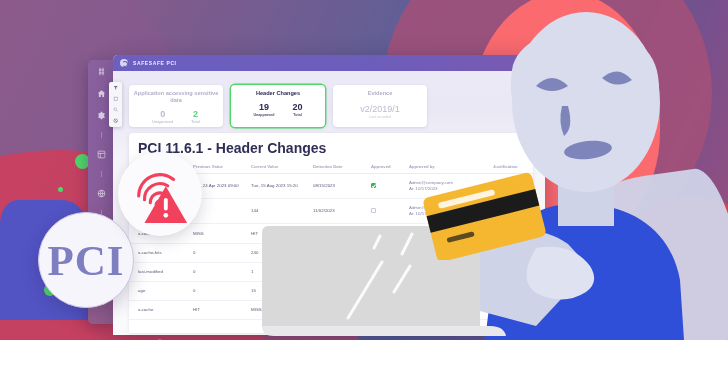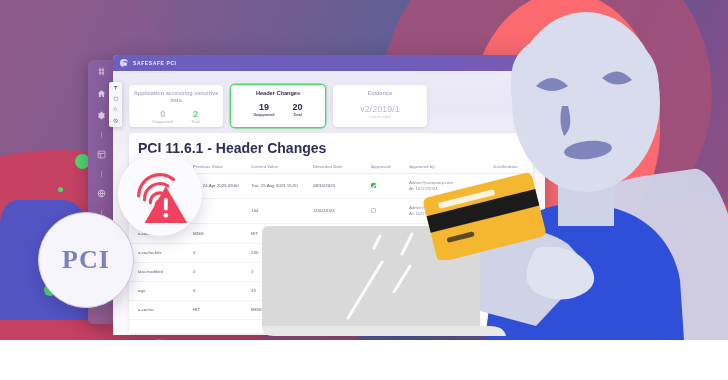--- a/index.html
+++ b/index.html
@@ -344,21 +344,21 @@
     background: #f6f5fb;
     border: 1.6px solid #c9c7e2;
     display: flex;
     align-items: center;
     justify-content: center;
     box-shadow: 0 6px 18px rgba(40,25,70,.22);
     z-index: 8;
   }
   .pci-text {
     font-family: "Liberation Serif", serif;
-    font-size: 26px;
+    font-size: 43px;
     font-weight: 700;
     color: #7e7fc0;
     letter-spacing: 1px;
   }
   .alert-badge {
     position: absolute;
     left: 118px; top: 152px;
     width: 84px; height: 84px;
     border-radius: 50%;
     background: #fbfafd;

